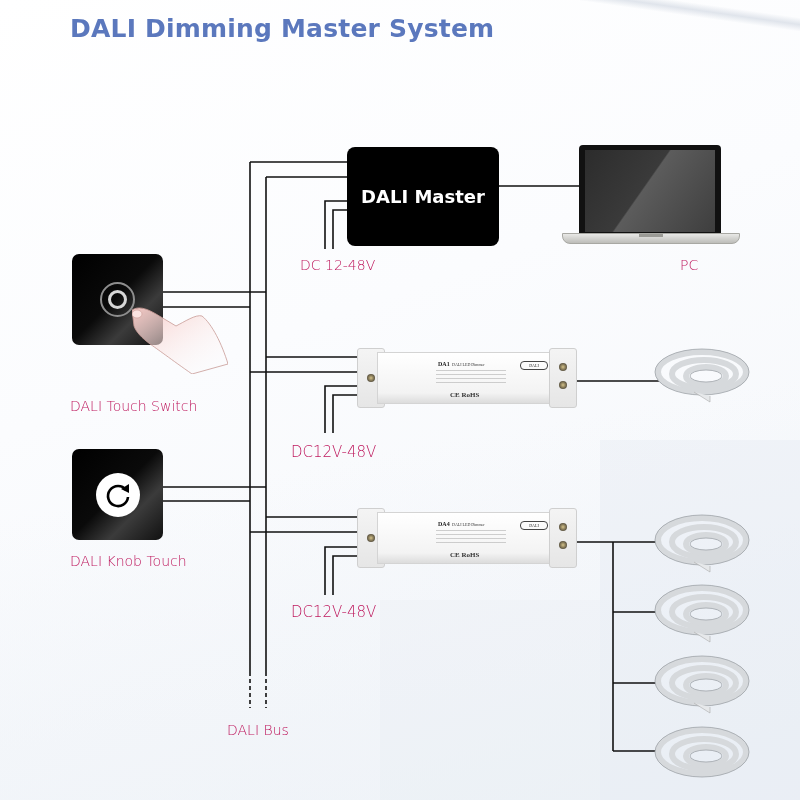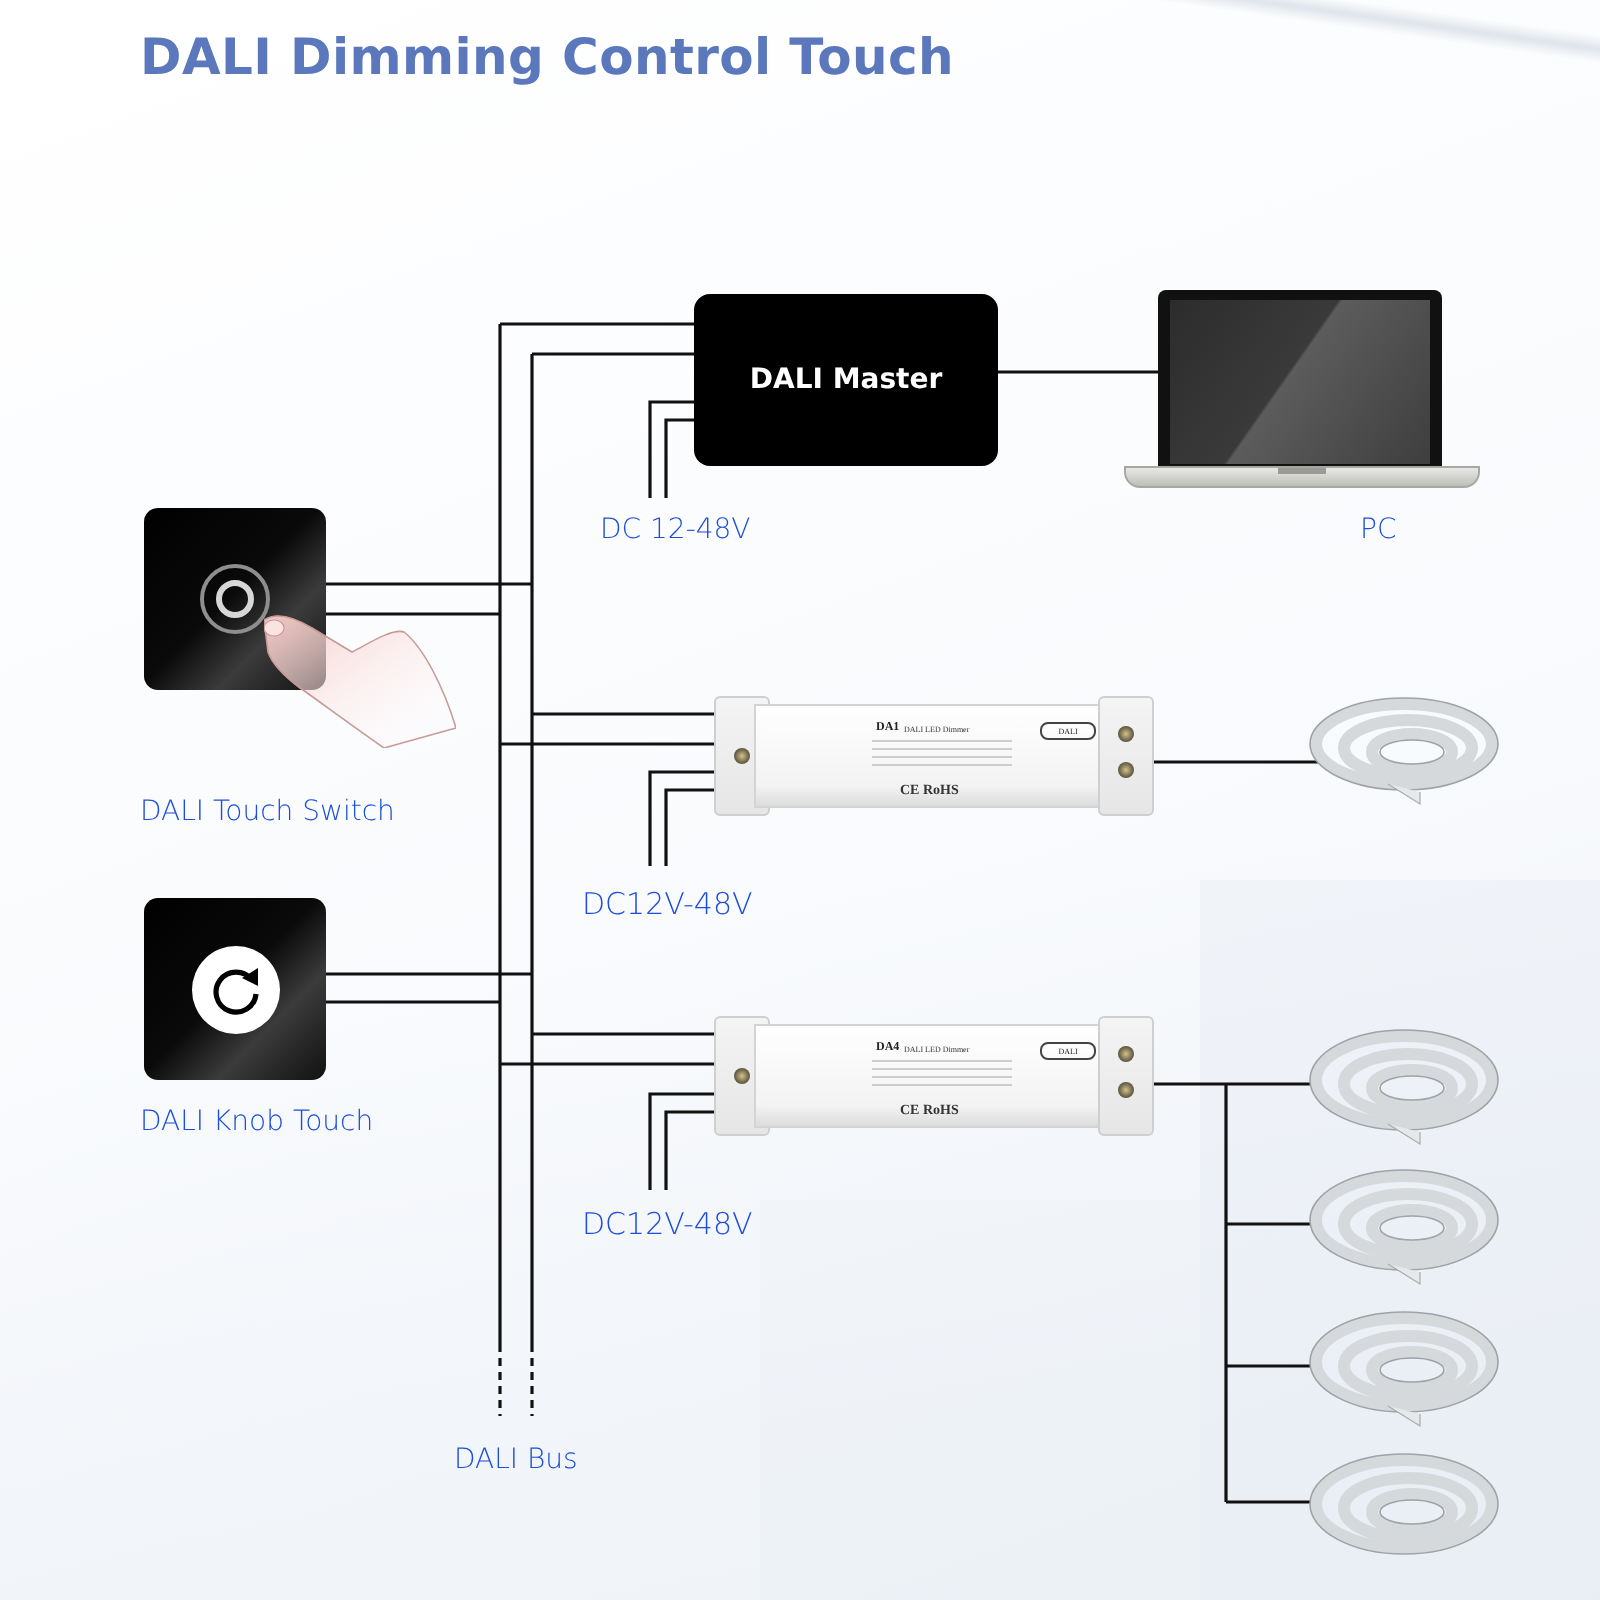--- a/index.html
+++ b/index.html
@@ -24,27 +24,27 @@
     }
     .title {
       position: absolute; left: 70px; top: 14px;
       font-family: "DejaVu Sans", sans-serif; font-weight: bold;
       font-size: 25px; color: #5b78bd; letter-spacing: 0.2px;
       white-space: nowrap;
     }
     svg.wires { position: absolute; left: 0; top: 0; }
     .label {
       position: absolute; font-family: "DejaVu Sans", sans-serif;
-      font-size: 14px; color: #1d4ed8; white-space: nowrap; font-weight: 300;
+      font-size: 14px; color: #be185d; white-space: nowrap; font-weight: 300;
     }
     .master {
-      position: absolute; left: 347px; top: 147px; width: 152px; height: 86px;
+      position: absolute; left: 347px; top: 147px; width: 152px; height: 99px;
       background: #000; border-radius: 8px;
       display: flex; align-items: center; justify-content: center;
-      color: #fff; font-weight: bold; font-size: 14px;
+      color: #fff; font-weight: bold; font-size: 18px;
     }
     .laptop { position: absolute; left: 562px; top: 145px; width: 176px; height: 100px; }
     .laptop .lid {
       position: absolute; left: 17px; top: 0; width: 142px; height: 90px;
       background: #111; border-radius: 4px 4px 0 0;
     }
     .laptop .screen {
       position: absolute; left: 6px; top: 5px; right: 6px; bottom: 3px;
       background: linear-gradient(125deg, #2c2c2c 0%, #3a3a3a 45%, #5c5c5c 46%, #3e3e3e 100%);
     }
@@ -117,21 +117,21 @@
     .strip { position: absolute; width: 96px; height: 62px; }
   </style>
 </head>
 <body>
 
 <div class="bg-wash"></div>
 <div class="bg-streak"></div>
 <div class="bg-pane" style="left:600px;top:440px;width:200px;height:360px;"></div>
 <div class="bg-pane" style="left:380px;top:600px;width:220px;height:200px;opacity:0.5;"></div>
 
-<div class="title">DALI Dimming Control Touch</div>
+<div class="title">DALI Dimming Master System</div>
 
 <svg class="wires" width="800" height="800">
   <g stroke="#111" stroke-width="1.6" fill="none">
 
     <line x1="250" y1="162" x2="250" y2="672"></line>
     <line x1="266" y1="177" x2="266" y2="672"></line>
     <line x1="250" y1="672" x2="250" y2="708" stroke-dasharray="4,3"></line>
     <line x1="266" y1="672" x2="266" y2="708" stroke-dasharray="4,3"></line>
 
     <line x1="250" y1="162" x2="347" y2="162"></line>

